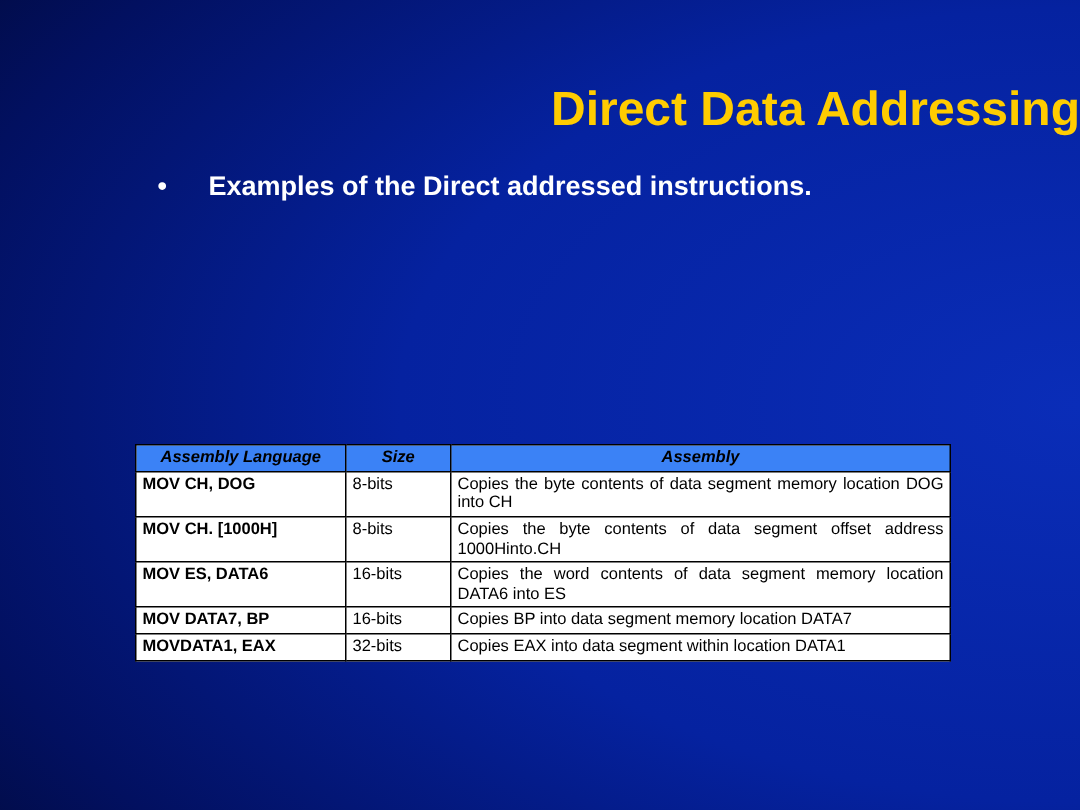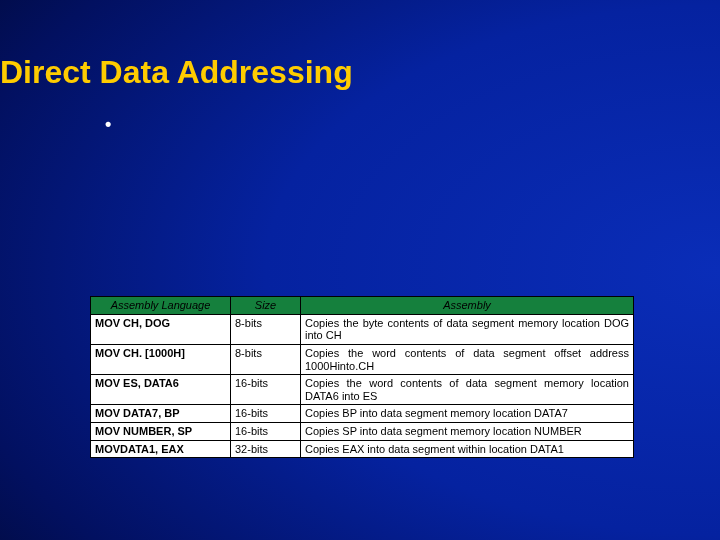--- a/index.html
+++ b/index.html
@@ -21,21 +21,21 @@
                 #000522 80%,
                 #000000 100%);
     color: #ffffff;
     box-sizing: border-box;
   }
   .title {
     position: absolute;
     top: 54px;
     left: 0;
     width: 100%;
-    text-align: left;
+    text-align: right;
     font-size: 32px;
     font-weight: bold;
     color: #ffcc00;
   }
   .bullet-row {
     position: absolute;
     top: 114px;
     left: 105px;
     width: 520px;
     display: flex;
@@ -81,37 +81,38 @@
   col.c1 { width: 140px; }
   col.c2 { width: 70px; }
   col.c3 { width: auto; }
   th, td {
     border: 1px solid #000;
     padding: 2px 4px;
     vertical-align: top;
   }
   th {
     font-style: italic;
-    font-weight: normal;
+    font-weight: bold;
     text-align: center;
-    background: #15803d;
+    background: #3b82f6;
   }
   td.asm { font-weight: bold; white-space: nowrap; }
   td.size { white-space: nowrap; }
   td.op { text-align: justify; }
 </style>
 </head>
 <body>
 
 <div class="slide">
 
   <div class="title">Direct Data Addressing</div>
 
   <div class="bullet-row">
     <span class="dot">•</span>
+    <span>Examples of the Direct addressed instructions.</span>
   </div>
 
   <div class="body-text">
   </div>
 
   <div class="tbl-wrap">
     <table>
       <colgroup>
           <col class="c1">
           <col class="c2">
@@ -126,36 +127,31 @@
       </thead>
       <tbody>
         <tr>
           <td class="asm">MOV CH, DOG</td>
           <td class="size">8-bits</td>
           <td class="op">Copies the byte contents of data segment memory location DOG into CH</td>
         </tr>
         <tr>
           <td class="asm">MOV CH. [1000H]</td>
           <td class="size">8-bits</td>
-          <td class="op">Copies the word contents of data segment offset address 1000Hinto.CH</td>
+          <td class="op">Copies the byte contents of data segment offset address 1000Hinto.CH</td>
         </tr>
         <tr>
           <td class="asm">MOV ES, DATA6</td>
           <td class="size">16-bits</td>
           <td class="op">Copies the word contents of data segment memory location DATA6 into ES</td>
         </tr>
         <tr>
           <td class="asm">MOV DATA7, BP</td>
           <td class="size">16-bits</td>
           <td class="op">Copies BP into data segment memory location DATA7</td>
-        </tr>
-        <tr>
-          <td class="asm">MOV NUMBER, SP</td>
-          <td class="size">16-bits</td>
-          <td class="op">Copies SP into data segment memory location NUMBER</td>
         </tr>
         <tr>
           <td class="asm">MOVDATA1, EAX</td>
           <td class="size">32-bits</td>
           <td class="op">Copies EAX into data segment within location DATA1</td>
         </tr>
       </tbody>
     </table>
   </div>
 

